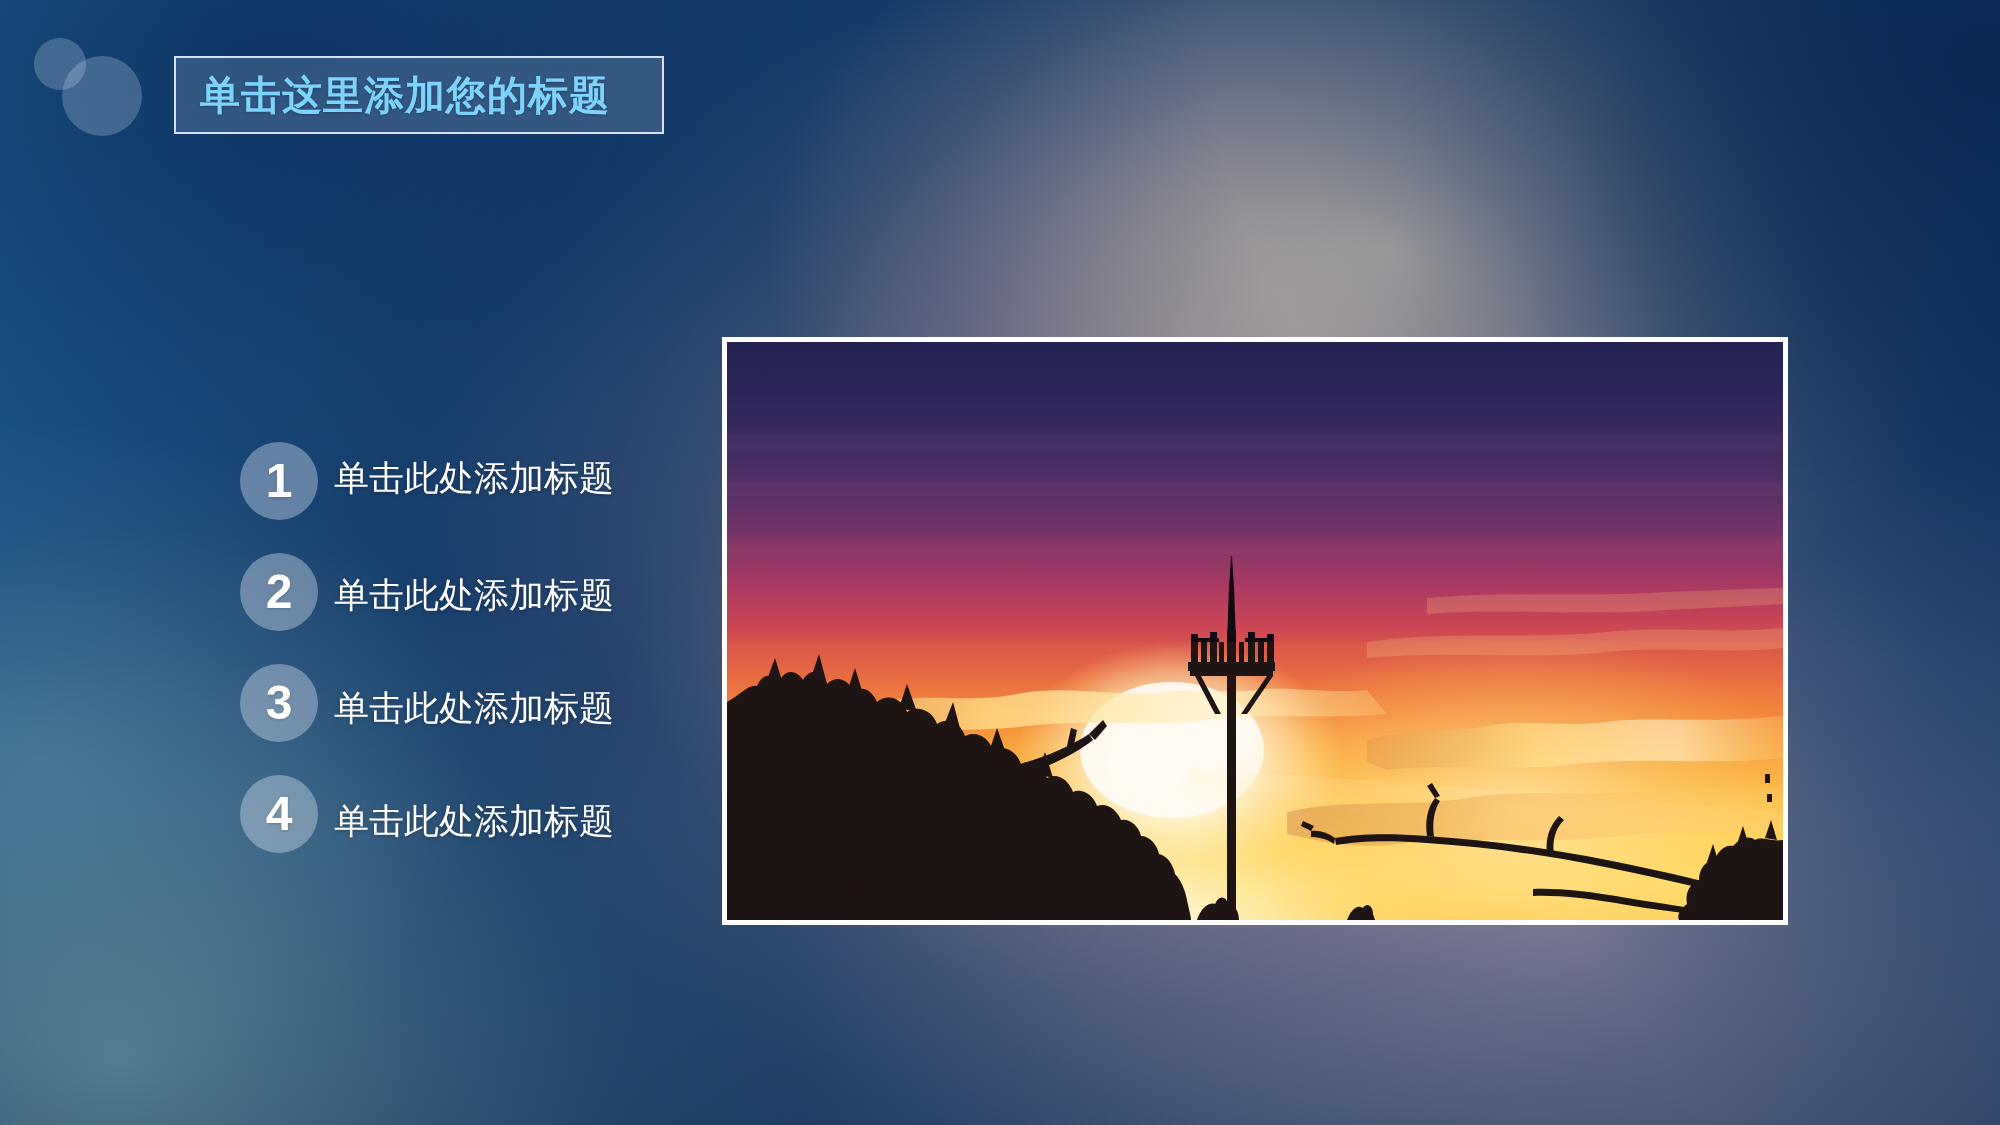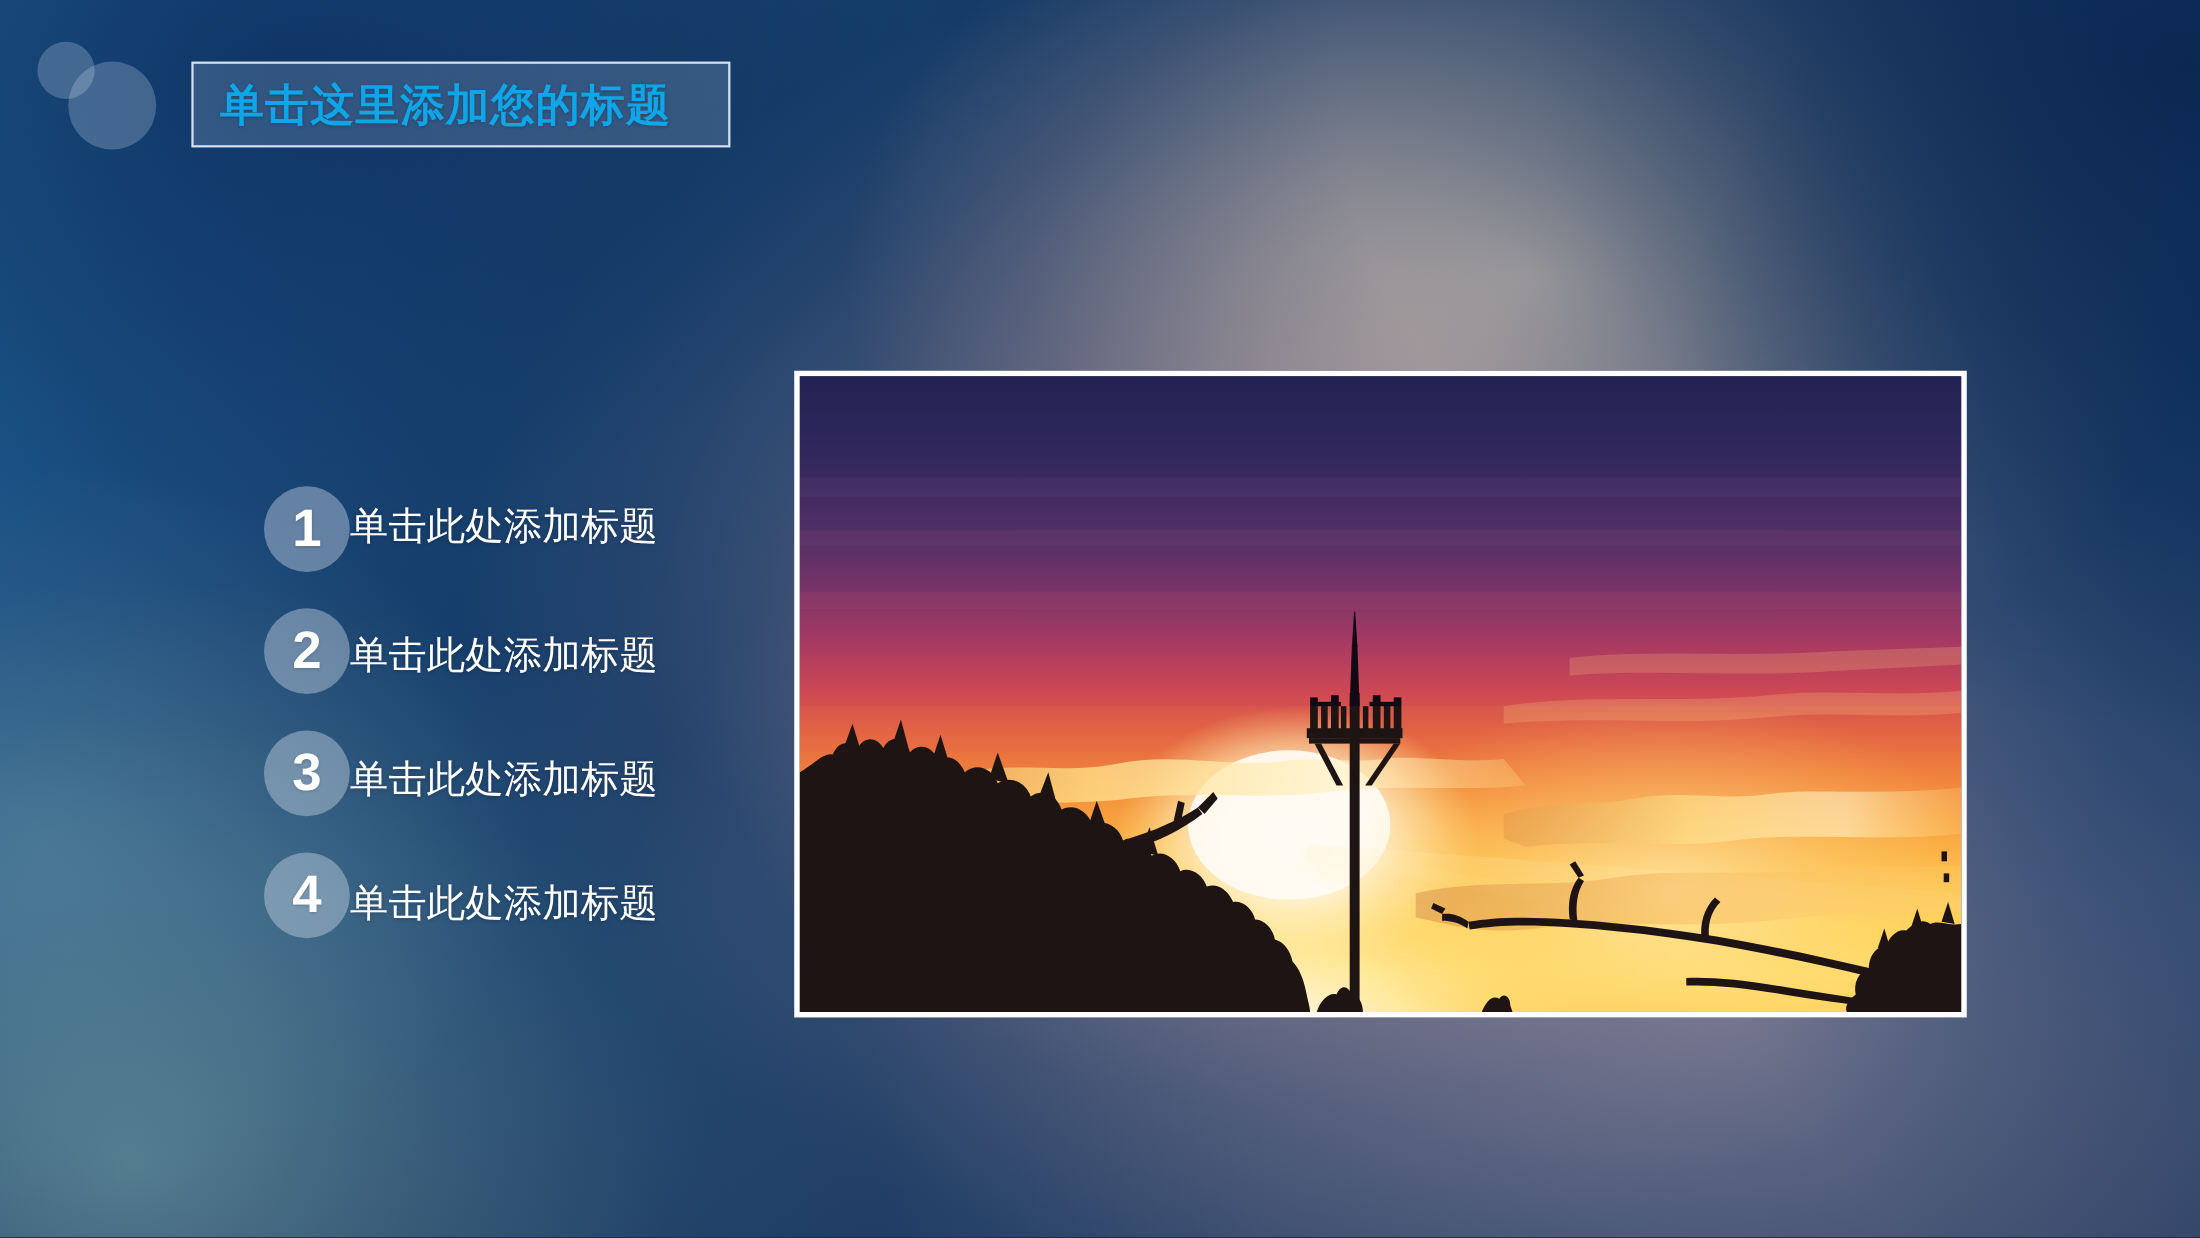--- a/index.html
+++ b/index.html
@@ -131,21 +131,21 @@
     width: 490px;
     height: 78px;
     box-sizing: border-box;
     border: 2px solid rgba(236,244,252,0.88);
     background: rgba(186,208,230,0.20);
     display: flex;
     align-items: center;
   }
   .title-text {
     margin-left: 24px;
-    color: #0ea5e9;
+    color: #7dd3fc;
     font-size: 40px;
     font-weight: bold;
     letter-spacing: 1px;
     white-space: nowrap;
     text-shadow: 0 1px 3px rgba(0,0,0,0.22);
   }
 
   
   .item-list {
     position: absolute;
@@ -170,20 +170,21 @@
     justify-content: center;
   }
   .item-num {
     color: #ffffff;
     font-size: 48px;
     font-weight: bold;
     line-height: 1;
     text-shadow: 0 1px 3px rgba(0,0,0,0.18);
   }
   .item-label {
+    margin-left: 16px;
     color: #ffffff;
     font-size: 35px;
     font-weight: normal;
     white-space: nowrap;
     text-shadow: 0 1px 4px rgba(0,0,0,0.25);
   }
   
   .list-item:nth-child(1) .item-label { transform: translateY(-2px); }
   .list-item:nth-child(2) .item-label { transform: translateY(4px); }
   .list-item:nth-child(3) .item-label { transform: translateY(6px); }

